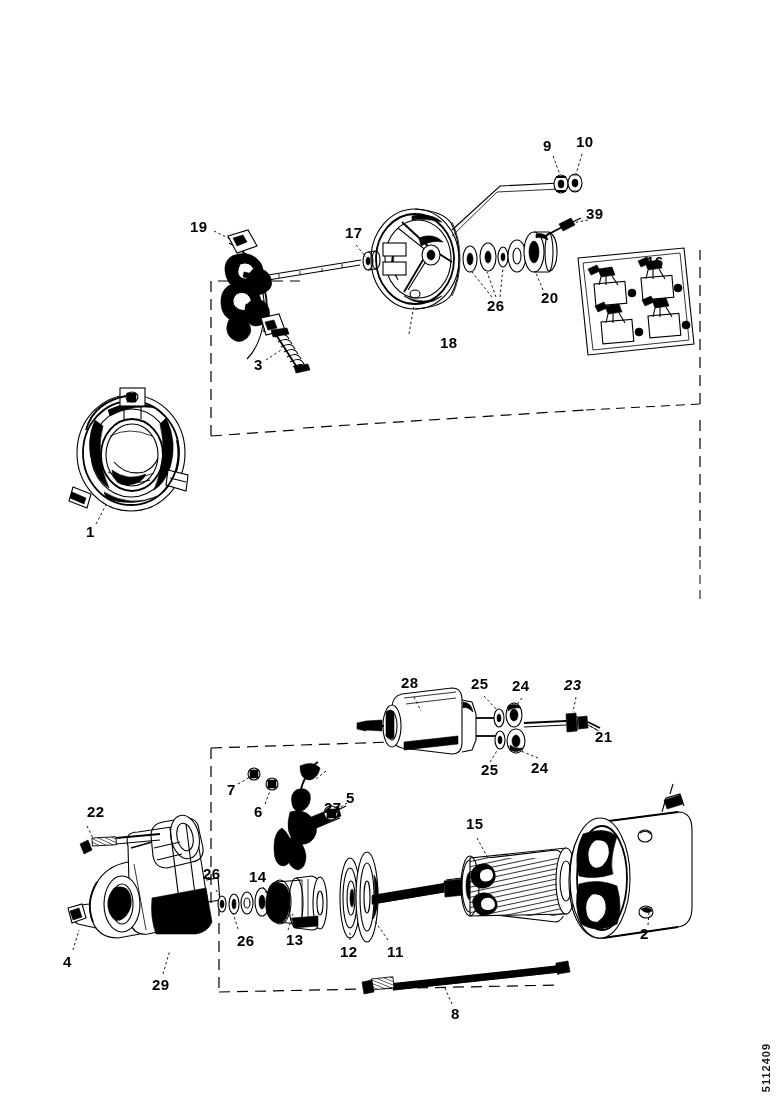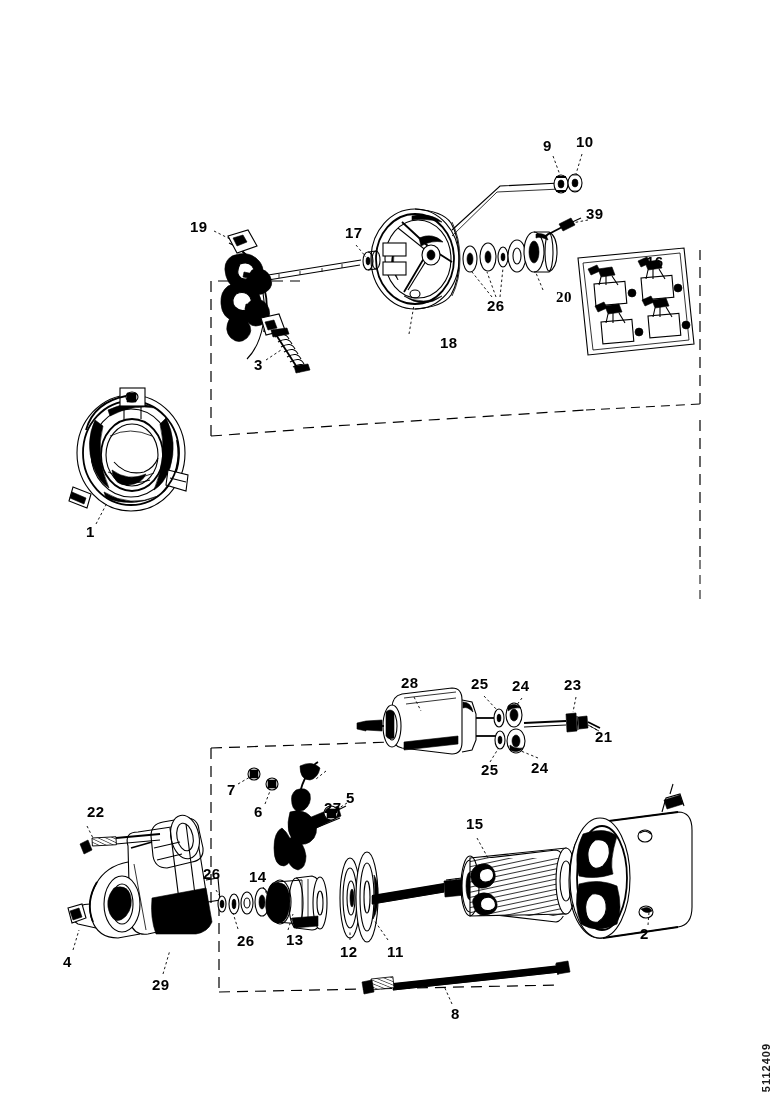--- a/index.html
+++ b/index.html
@@ -565,24 +565,24 @@
   <div class="callout" style="left:576px; top:134px;">10</div>
   <div class="callout" style="left:387px; top:944px;">11</div>
   <div class="callout" style="left:340px; top:944px;">12</div>
   <div class="callout" style="left:286px; top:932px;">13</div>
   <div class="callout" style="left:249px; top:869px;">14</div>
   <div class="callout" style="left:466px; top:816px;">15</div>
   <div class="callout" style="left:646px; top:254px;text-align:center;">16</div>
   <div class="callout" style="left:345px; top:225px;">17</div>
   <div class="callout" style="left:392px; top:335px;margin-left:48px;">18</div>
   <div class="callout" style="left:190px; top:219px;">19</div>
-  <div class="callout" style="left:556px; top:290px;font-family:Liberation Serif, serif;">20</div>
+  <div class="callout" style="left:541px; top:290px;">20</div>
   <div class="callout" style="left:595px; top:729px;">21</div>
   <div class="callout" style="left:76px;  top:804px;margin-left:11px;">22</div>
-  <div class="callout" style="left:564px; top:677px;">23</div>
+  <div class="callout" style="left:564px; top:677px;font-style:italic;">23</div>
   <div class="callout" style="left:512px; top:678px;">24</div>
   <div class="callout" style="left:471px; top:676px;">25</div>
   <div class="callout" style="left:203px; top:866px;">26</div>
   <div class="callout" style="left:324px; top:756px;margin-top:44px;">27</div>
   <div class="callout" style="left:401px; top:675px;">28</div>
   <div class="callout" style="left:152px; top:977px;">29</div>
   <div class="callout" style="left:586px; top:206px;">39</div>
   <div class="callout" style="left:487px; top:298px;">26</div>
   <div class="callout" style="left:481px; top:762px;">25</div>
   <div class="callout" style="left:531px; top:760px;">24</div>

